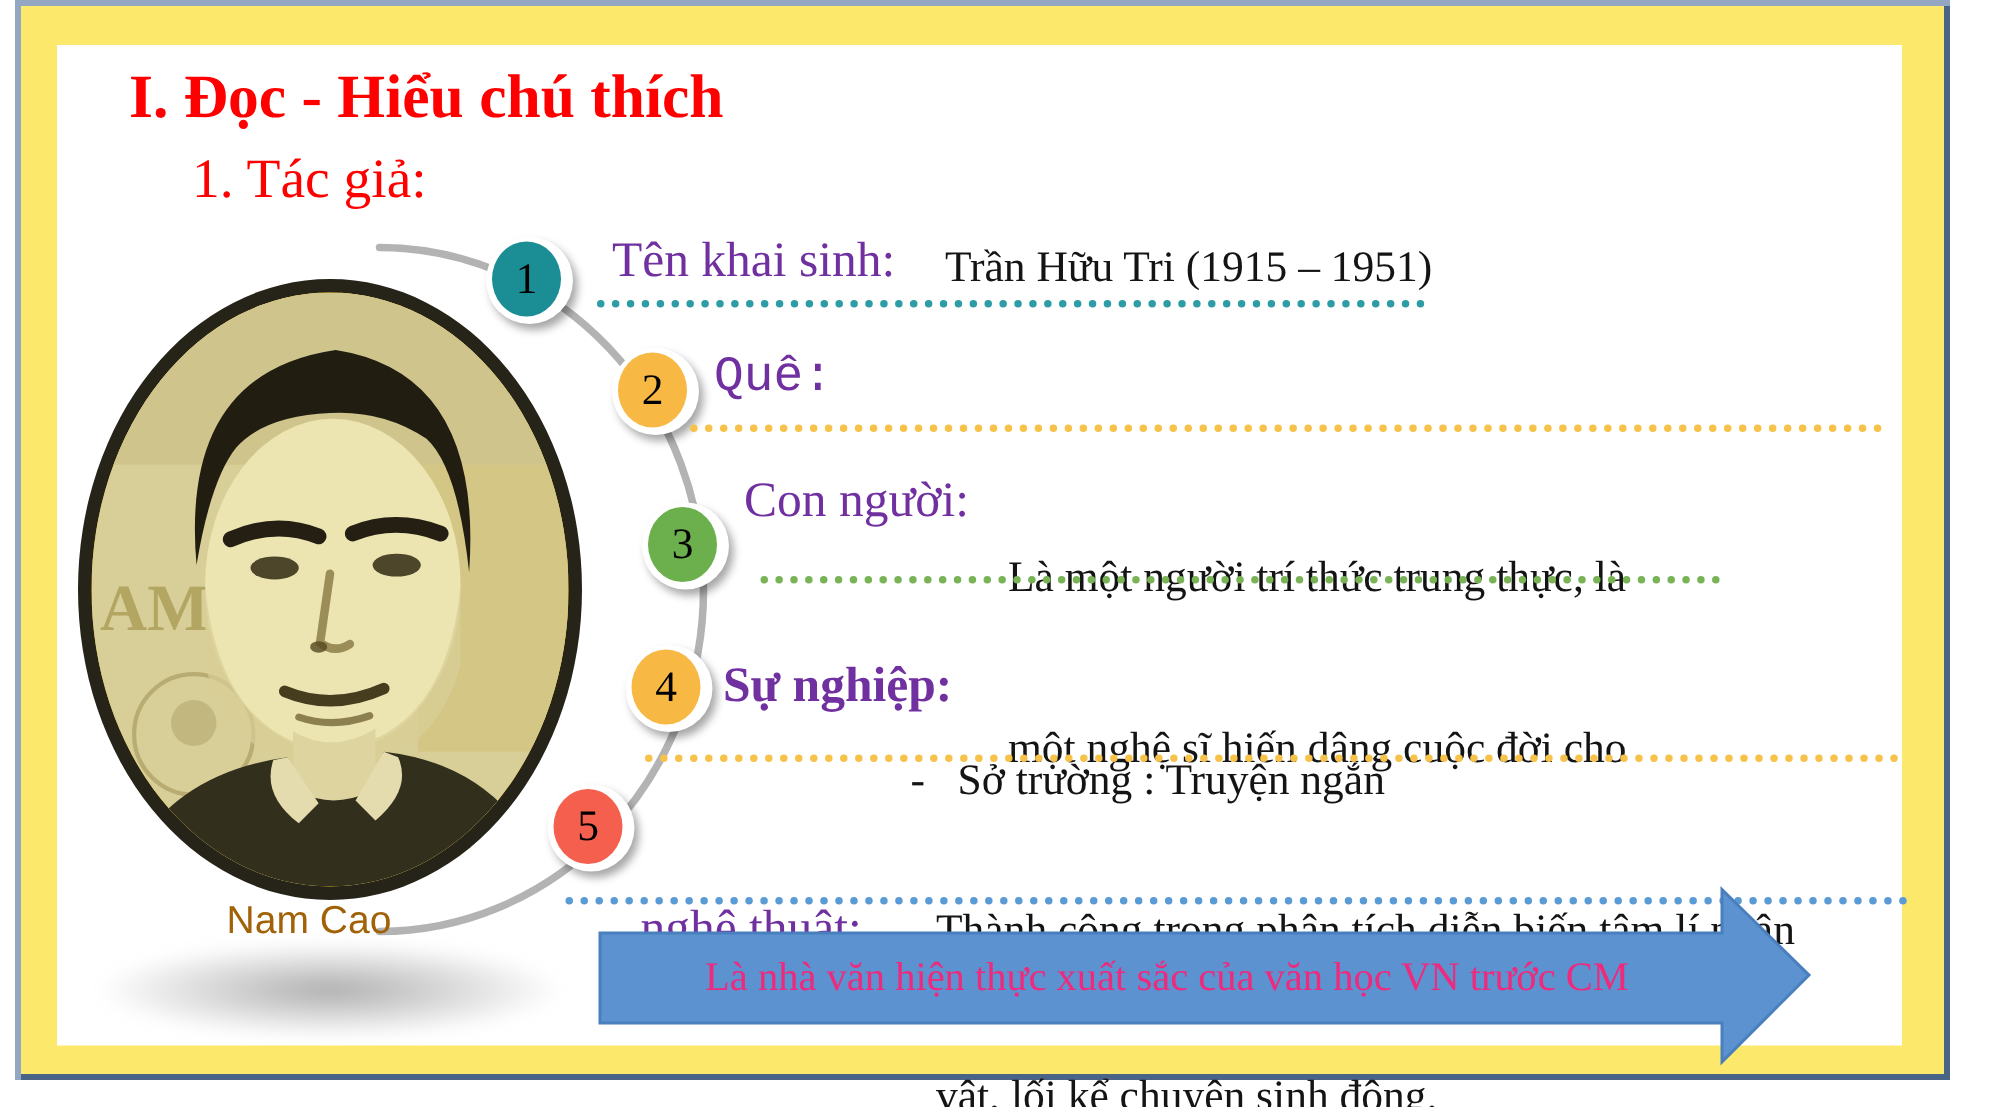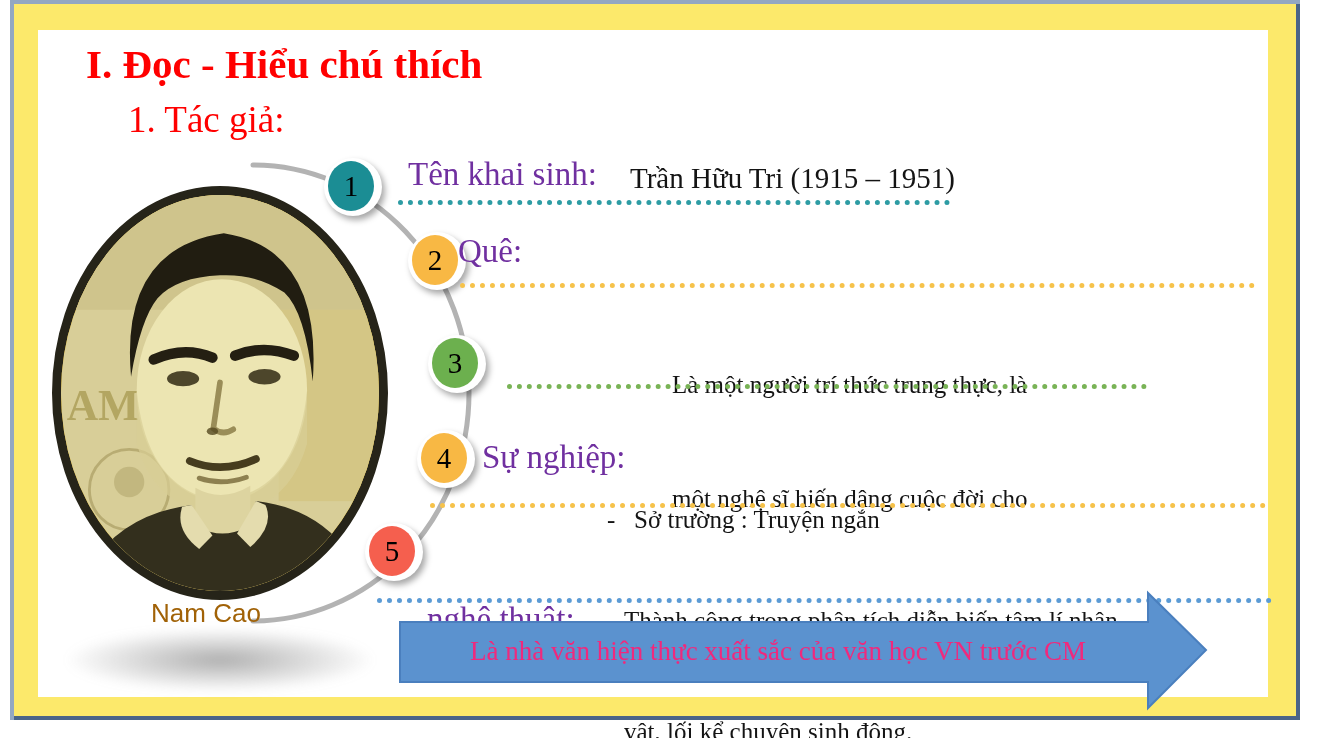--- a/index.html
+++ b/index.html
@@ -23,21 +23,21 @@
   .caption{position:absolute;left:116px;top:598px;width:160px;text-align:center;font-size:26px;
            font-family:"Liberation Sans","DejaVu Sans",sans-serif;color:#a16207;}
   
   .badge{position:absolute;width:58px;height:58px;border-radius:50%;background:#ffffff;
          box-shadow:3px 4px 6px rgba(0,0,0,.35);}
   .num-circle{position:absolute;left:4px;top:3px;width:46px;height:50px;border-radius:50%;
          display:flex;align-items:center;justify-content:center;font-size:29px;}
   
   .lbl{position:absolute;color:#7030a0;font-size:33px;white-space:pre;}
   .val{position:absolute;color:#141414;font-size:29px;white-space:pre;}
-  .val-lines{position:absolute;color:#141414;font-size:25px;line-height:38px;white-space:pre;}
+  .val-lines{position:absolute;color:#141414;font-size:29px;line-height:38px;white-space:pre;}
   .lbl-lines{position:absolute;color:#7030a0;font-size:33px;line-height:38px;white-space:pre;}
   .dots{position:absolute;height:0;border-top:5px dotted #999;}
   
   .arrow-svg{position:absolute;left:388px;top:590px;width:812px;height:122px;}
   .arrow-svg polygon{stroke:#4a7fbe;stroke-width:2;}
   .arrow-text{position:absolute;left:396px;top:636px;width:744px;text-align:center;
               font-size:27px;color:#f0297d;white-space:pre;}
 </style>
 </head>
 <body>
@@ -92,36 +92,37 @@
     <div class="badge" style="left:314px;top:158px;">
       <div class="num-circle" style="background: rgb(27, 141, 148);">1</div>
     </div>
     <div class="lbl" style="left:398px;top:156px;">Tên khai sinh:</div>
     <div class="val" style="left:620px;top:162px;">Trần Hữu Tri (1915 – 1951)</div>
     <div class="dots" style="left: 388px; top: 200px; width: 552px; border-top-color: rgb(45, 156, 164);"></div>
 
     <div class="badge" style="left:398px;top:232px;">
       <div class="num-circle" style="background: rgb(248, 184, 68);">2</div>
     </div>
-    <div class="lbl" style="left:448px;top:233px;">Quê:</div>
+    <div class="lbl" style="left:466px;top:233px;font-family:Liberation Mono, monospace;">Quê:</div>
     <div class="dots" style="left: 450px; top: 283px; width: 795px; border-top-color: rgb(246, 194, 74);"></div>
 
     <div class="badge" style="left:418px;top:335px;">
       <div class="num-circle" style="background: rgb(108, 176, 78);">3</div>
     </div>
+    <div class="lbl" style="left:486px;top:316px;">Con người:</div>
     <div class="val-lines" style="left:662px;top:290px;">
       <div>Là một người trí thức trung thực, là</div>
       <div>một nghệ sĩ hiến dâng cuộc đời cho</div>
     </div>
     <div class="dots" style="left: 497px; top: 384px; width: 640px; border-top-color: rgb(121, 179, 86);"></div>
 
     <div class="badge" style="left:407px;top:430px;">
       <div class="num-circle" style="background: rgb(248, 184, 68);">4</div>
     </div>
-    <div class="lbl" style="left:472px;top:439px;">Sự nghiệp:</div>
+    <div class="lbl" style="left:472px;top:439px;font-weight:bold;">Sự nghiệp:</div>
     <div class="val-lines" style="left:597px;top:425px;">
       <div>-   Sở trường : Truyện ngắn</div>
       <div>-   Đề tài: Trí thức nghèo và nông dân nghèo</div>
     </div>
     <div class="dots" style="left: 420px; top: 503px; width: 836px; border-top-color: rgb(246, 194, 74);"></div>
 
     <div class="badge" style="left:355px;top:523px;">
       <div class="num-circle" style="background: rgb(245, 95, 78);">5</div>
     </div>
     <div class="lbl-lines" style="left:417px;top:524px;">

